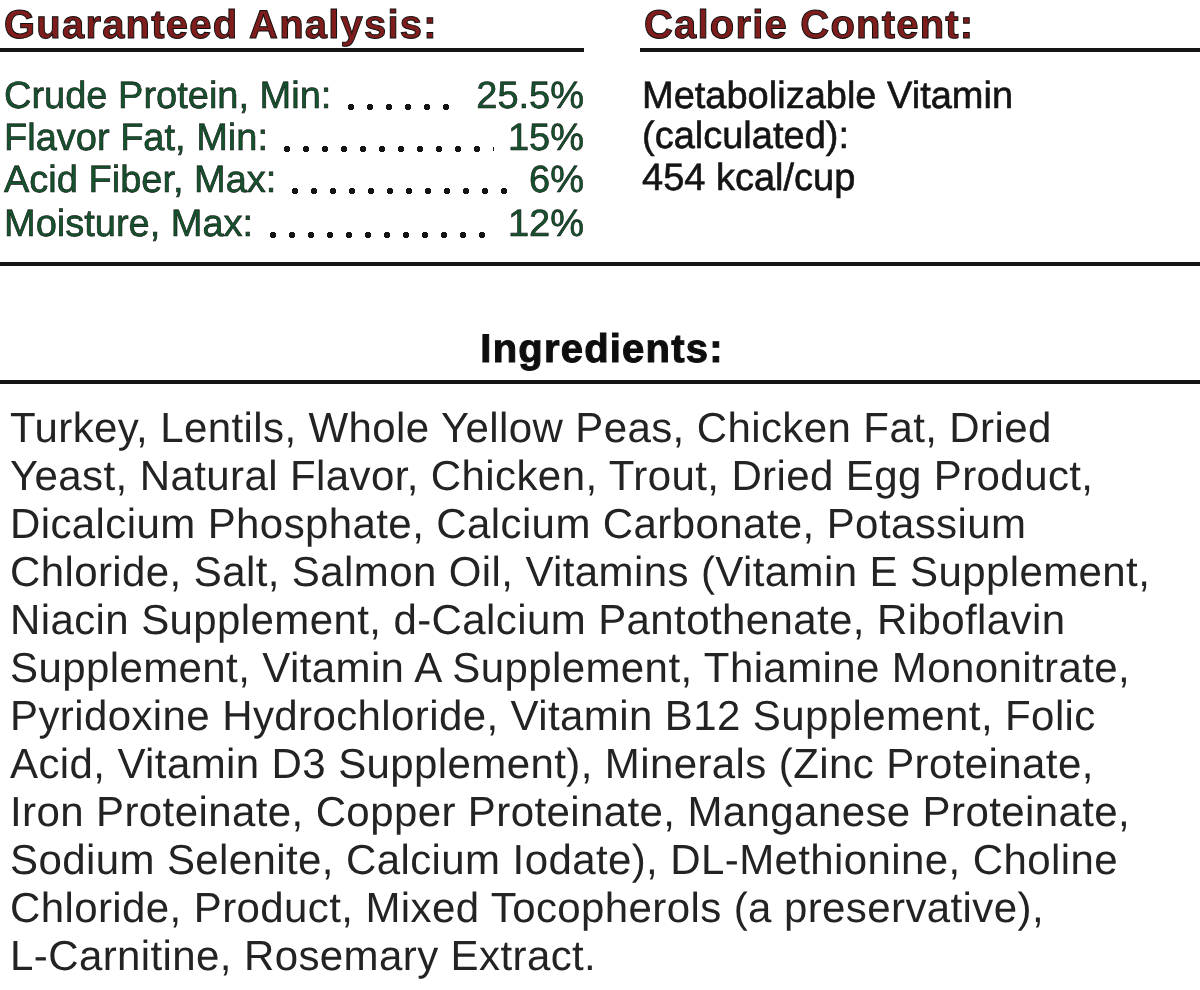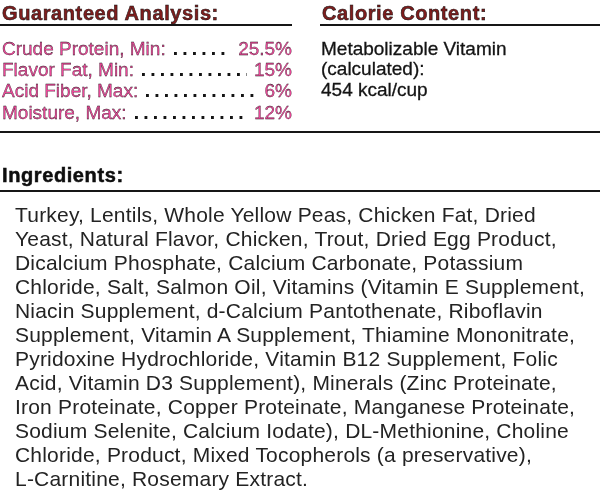--- a/index.html
+++ b/index.html
@@ -29,21 +29,21 @@
     white-space: nowrap;
   }
   .rule {
     height: 2px; background: #161616; border: 0;
   }
 
   .ga-rows { margin-top: 12px; padding-left: 2px; }
   .ga-row {
     display: flex; align-items: flex-start;
     font-size: 19px; line-height: 21.2px;
-    color: #ec4899;
+    color: #14532d;
     -webkit-text-stroke: 0.3px #141414;
     white-space: nowrap;
   }
   .leader {
     flex: 1 1 auto;
     height: 3.2px;
     align-self: flex-end;
     margin: 0 7px 4px 8px;
     background-image: radial-gradient(circle 1.6px at 1.6px 1.6px, #141414 99%, transparent 100%);
     background-size: 9.5px 3.2px;
@@ -63,24 +63,25 @@
 
   
   .ing-heading {
     margin-top: 32px;
     font-size: 20px; line-height: 20px;
     font-weight: 700; letter-spacing: 0.6px;
     color: #0e0e0e;
     -webkit-text-stroke: 0.5px #0e0e0e;
     padding-left: 2px;
     white-space: nowrap;
+    text-align: center;
   }
   .ing-rule { margin-top: 5px; }
   .ing-body {
-    margin-top: 11px; padding-left: 15px;
+    margin-top: 11px; padding-left: 5px;
     font-size: 21px; line-height: 24px;
     letter-spacing: 0.2px;
     font-weight: 400;
     color: #232323;
   }
   .ing-line { white-space: nowrap; }
 </style>
 </head>
 <body>
 

